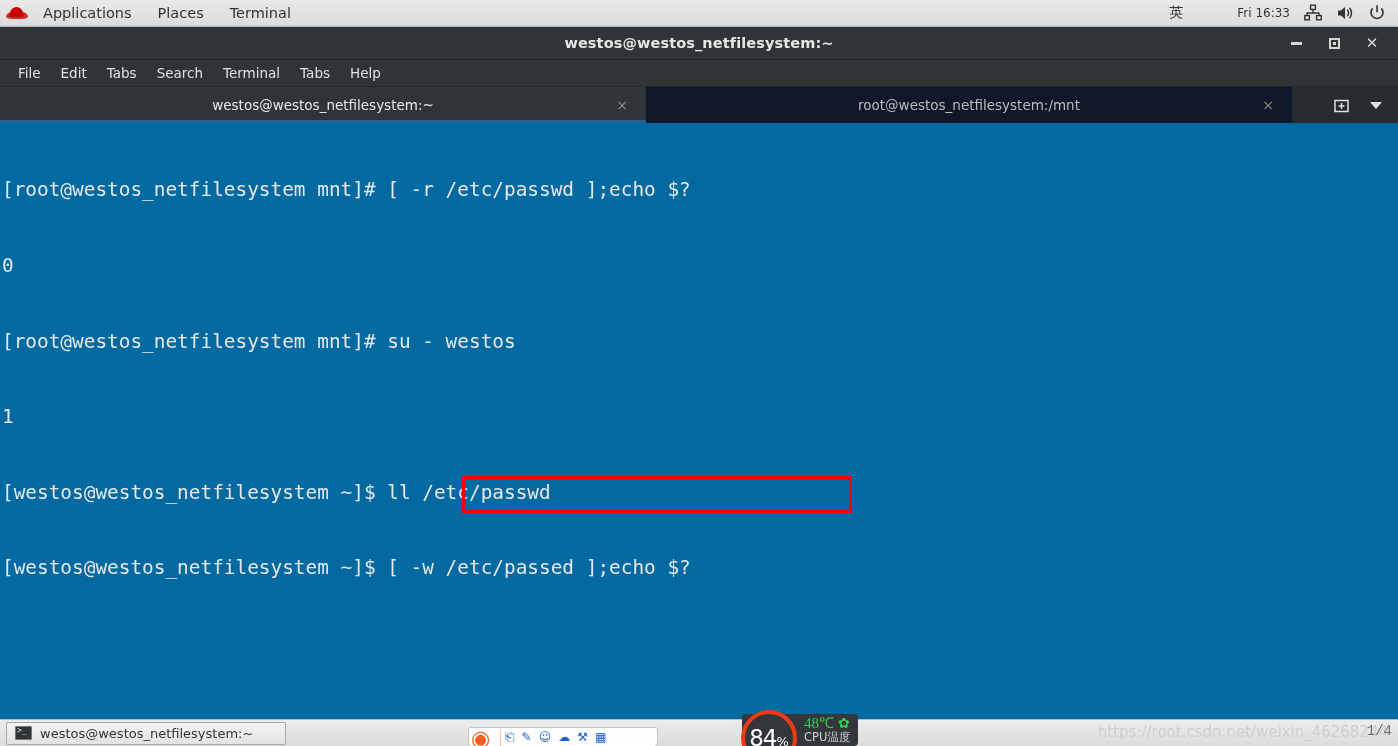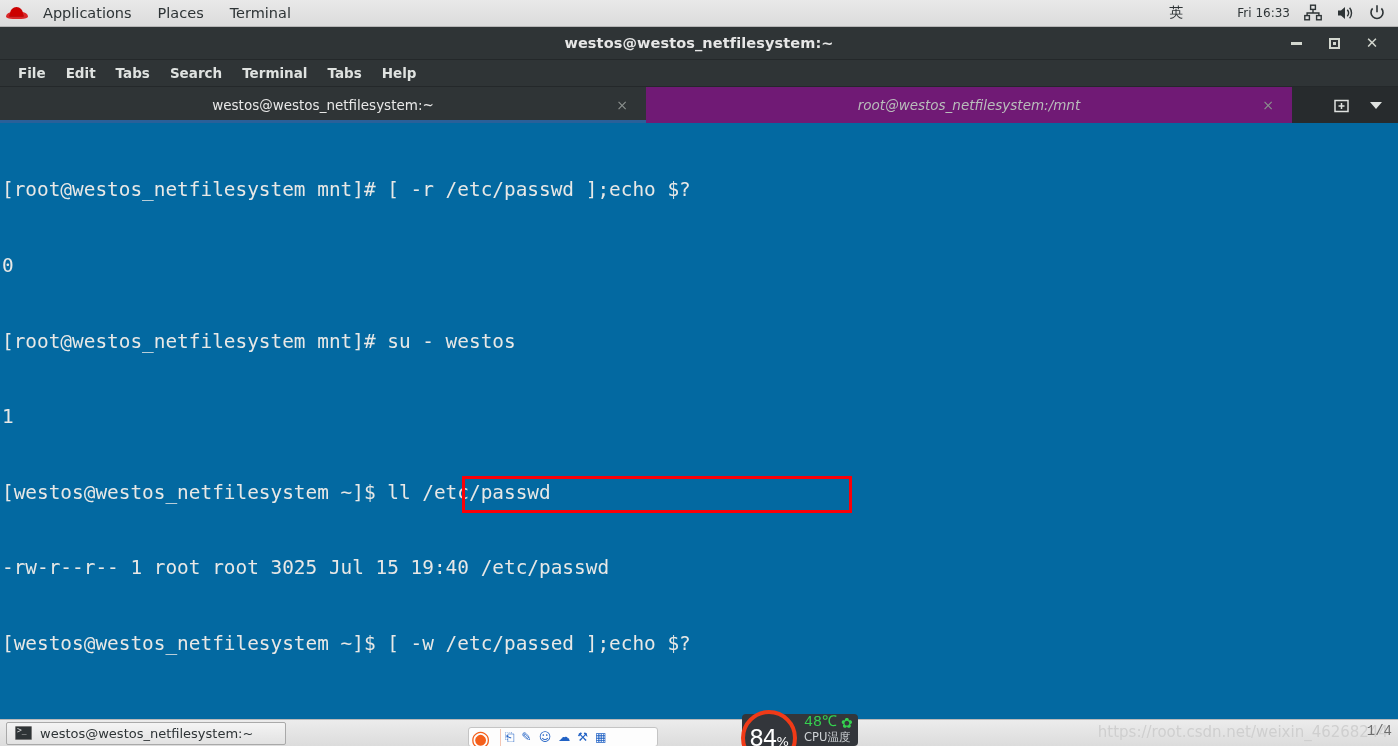--- a/index.html
+++ b/index.html
@@ -63,34 +63,34 @@
     display: flex; align-items: center; gap: 22px; padding-right: 10px;
   }
   .win-btn { width: 16px; height: 16px; display:flex; align-items:center; justify-content:center; color:#d3d7cf; }
   .win-btn .min { width: 11px; height: 3px; background: #d3d7cf; }
   .win-btn .max { width: 11px; height: 11px; border: 2px solid #d3d7cf; position: relative; }
   .win-btn .max::after { content:''; position:absolute; left:2px; top:2px; width:3px; height:3px; background:#d3d7cf; }
   .win-btn .cls { font-size: 15px; line-height: 15px; font-weight: bold; color:#d3d7cf; }
 
   #menubar {
     height: 27px; background: #2f3436; display: flex; align-items: center;
-    padding-left: 8px; gap: 0px; border-bottom: 1px solid #24282a; font-weight: bold;
+    padding-left: 8px; gap: 0px; border-bottom: 1px solid #24282a;
   }
   .menu-item {
     color: #dfe2e0; font-size: 13.5px; padding: 4px 10px 5px 10px;
     font-family: "DejaVu Sans", sans-serif;
   }
 
   #tabbar { height: 36px; background: #272b2d; display: flex; align-items: stretch; }
   .tab {
     position: relative; display: flex; align-items: center; justify-content: center;
     width: 646px; font-size: 13.5px;
   }
   .tab.active { background: #2f3436; color: #e8e8e8; }
-  .tab.inactive { background: #701a75; color: #b9bdbb; font-style: italic; }
+  .tab.inactive { background: #0f172a; color: #b9bdbb; }
   .tab.active::after {
     content:''; position:absolute; left:0; right:0; bottom:0; height:3px; background:#2a6099;
   }
   .tab-label { pointer-events:none; }
   .tab-close {
     position: absolute; right: 18px; top: 50%; transform: translateY(-50%);
     color: #8a8f8d; font-size: 14px; line-height: 14px;
   }
   .tab-tools { display: flex; align-items: center; gap: 20px; padding: 0 16px 0 10px; margin-left:auto; }
   .newtab-icon { width: 17px; height: 17px; color:#dfe2e0; }
@@ -159,21 +159,21 @@
     display: flex; align-items: center; justify-content: baseline;
   }
   #cpu-gauge .g-inner {
     width:100%; text-align:center; color:#fff;
     font-family:"DejaVu Sans", sans-serif;
   }
   #cpu-pct { font-size: 23px; letter-spacing: -1px; }
   #cpu-pct-sym { font-size: 13px; }
   #cpu-right { margin-left: 62px; line-height: 14px; }
   #cpu-temp-row { display:flex; align-items:center; gap:4px; }
-  #cpu-temp { color: #35d14f; font-size: 15px; font-family:Liberation Mono, monospace; }
+  #cpu-temp { color: #35d14f; font-size: 15px; font-family:Liberation Serif, serif; }
   #leaf { color: #35d14f; font-size: 14px; }
   #cpu-caption { color: #cfd3d6; font-size: 11.5px; font-family:"DejaVu Sans", sans-serif; }
 
   #watermark {
     position: absolute; right: 4px; top: 719px; width: 300px; height: 27px;
     color: #cfcfcf; font-size: 15px; text-align: right; line-height: 27px;
     font-family: "DejaVu Sans", sans-serif; padding-right: 6px;
   }
   #page-count {
     position: absolute; right: 6px; top: 723px;
@@ -268,21 +268,20 @@
     </div>
   </div>
 
   <div id="term-body">
     <div id="term-text">
       <div class="tline">[root@westos_netfilesystem mnt]# [ -r /etc/passwd ];echo $?</div>
       <div class="tline">0</div>
       <div class="tline">[root@westos_netfilesystem mnt]# su - westos</div>
       <div class="tline">1</div>
       <div class="tline">[westos@westos_netfilesystem ~]$ ll /etc/passwd</div>
-      <div class="tline">-rw-r--r-- 1 root root 3025 Jul 15 19:40 /etc/passwd</div>
       <div class="tline">[westos@westos_netfilesystem ~]$ [ -w /etc/passed ];echo $?</div>
       
       
       
       
     </div>
     <div id="redbox"></div>
   </div>
 </div>
 

